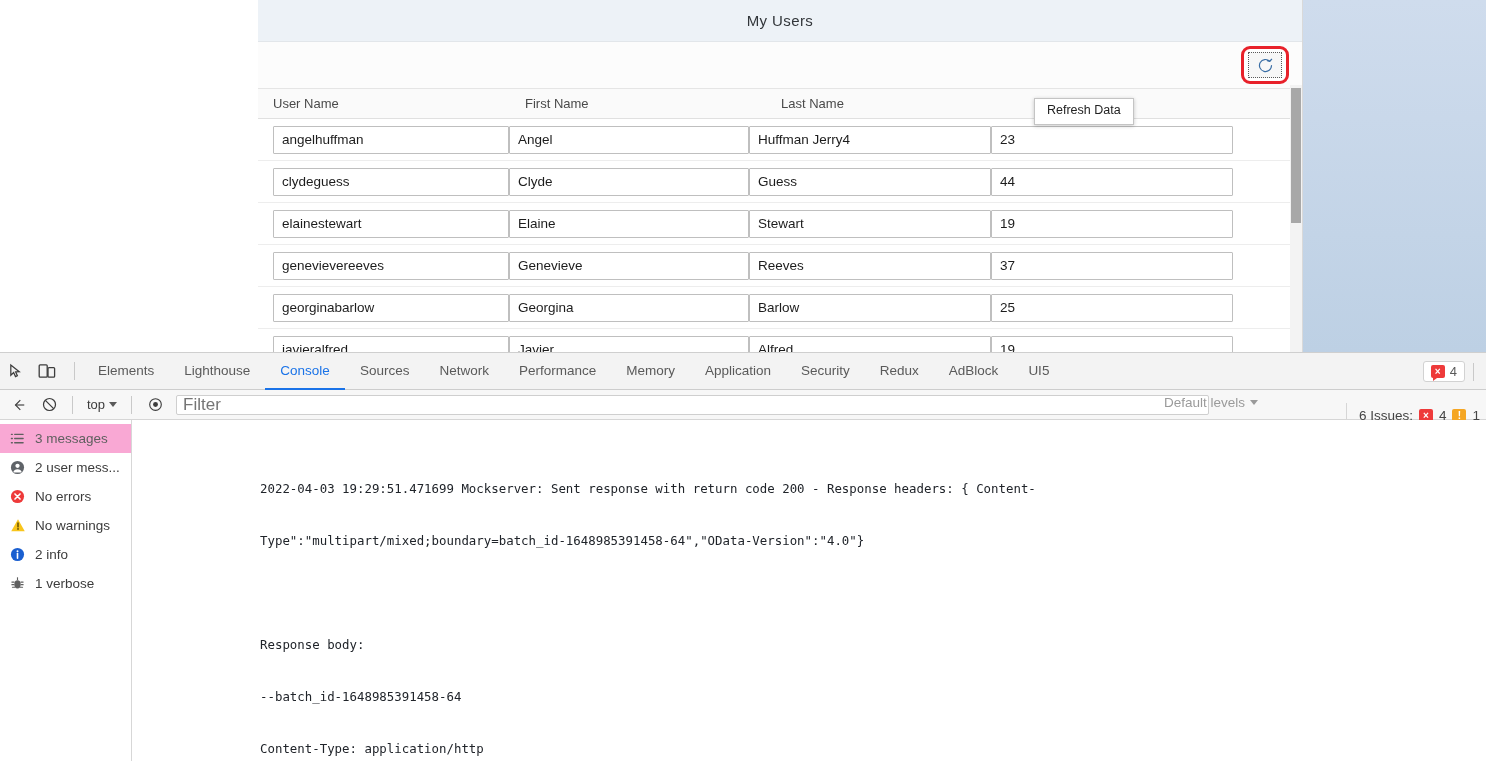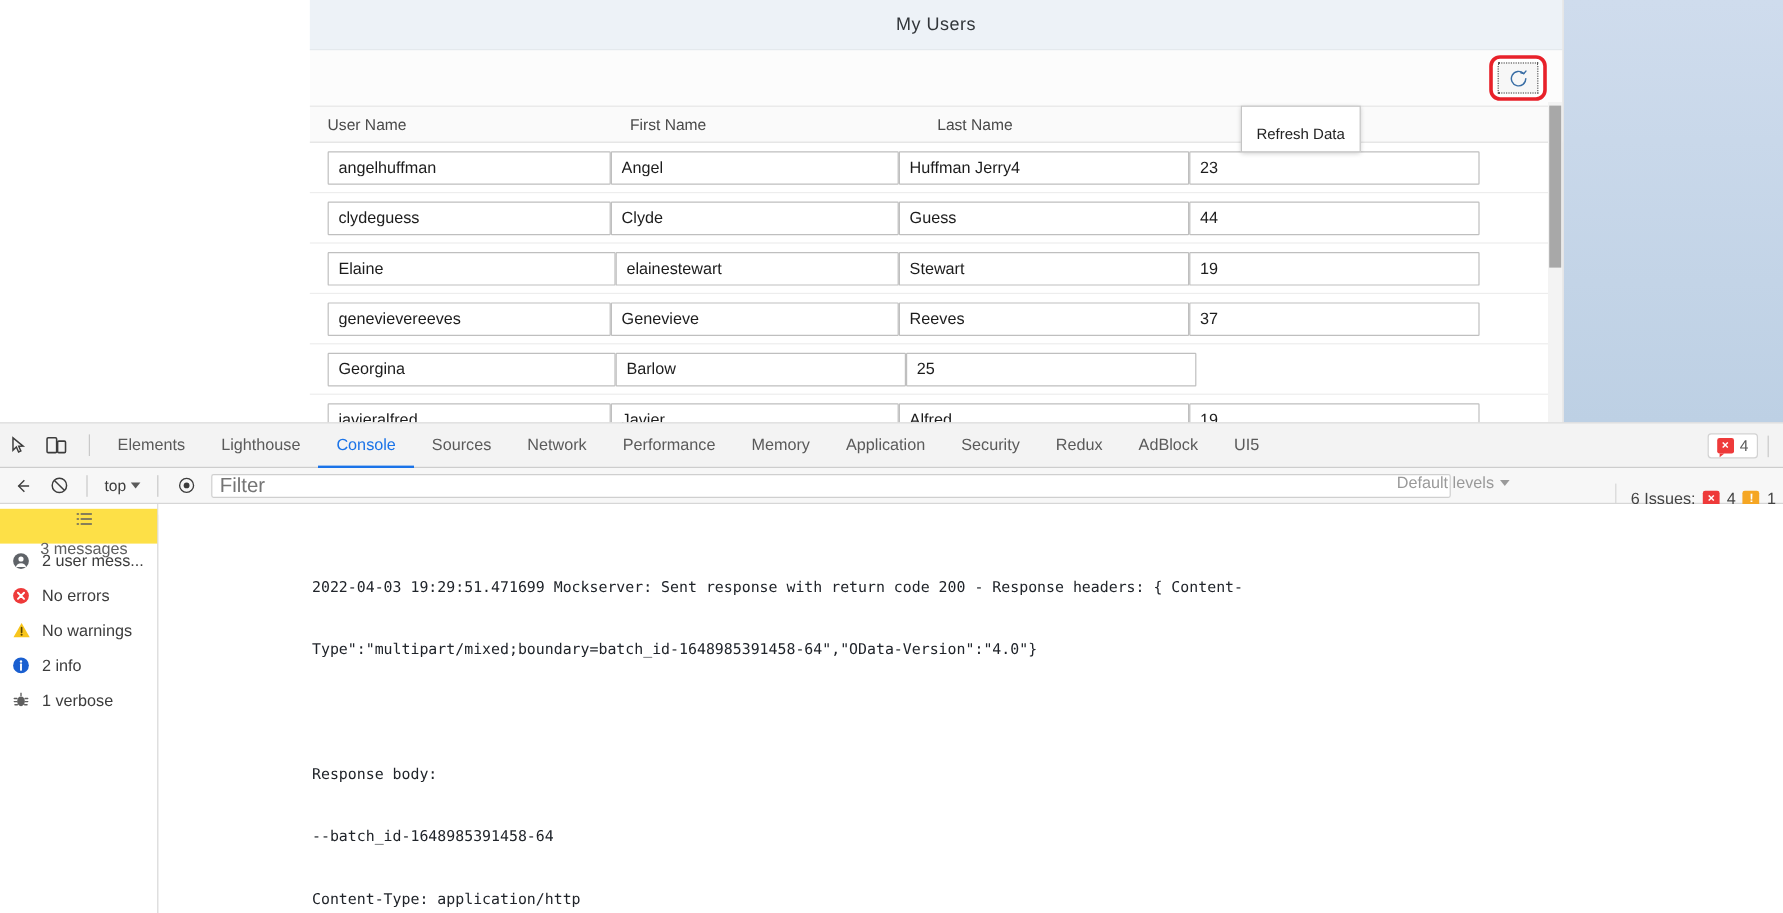--- a/index.html
+++ b/index.html
@@ -57,25 +57,25 @@
     width: 34px; height: 26px;
     border: 1px dotted #5a5a5a;
     background: #f7f7f7;
     display: flex; align-items: center; justify-content: center;
     cursor: pointer;
   }
   .refresh-btn svg { display: block; }
 
   .tooltip {
     position: absolute;
-    left: 1034px; top: 88px;
+    left: 1034px; top: 98px;
     background: #ffffff;
     border: 1px solid #c4c4c4;
     box-shadow: 0 1px 4px rgba(0,0,0,.22);
-    padding: 16px 12px 7px 12px;
+    padding: 4px 12px 7px 12px;
     font-size: 12.5px;
     color: #222;
     z-index: 40;
     white-space: nowrap;
   }
 
   
   .tbl-head {
     display: flex; height: 30px; align-items: center;
     background: #fafafa;
@@ -211,21 +211,21 @@
   .console-area { display: flex; height: 342px; }
   .sidebar {
     width: 132px; background: #ffffff; border-right: 1px solid #d7d7d7;
     padding-top: 4px; flex: 0 0 132px;
   }
   .side-item {
     display: flex; align-items: center; gap: 9px;
     height: 29px; padding-left: 9px; font-size: 13.5px; color: #3c3c3c;
     cursor: pointer;
   }
-  .side-item.selected { background: #fde047; color: #5f5f5f; flex-direction: column; }
+  .side-item.selected { background: #f9a8d4; color: #5f5f5f; }
   .side-ico { width: 17px; height: 17px; display: flex; align-items: center; justify-content: center; flex: 0 0 17px; }
 
   .console-log {
     flex: 1; position: relative; overflow: hidden;
     font-family: "DejaVu Sans Mono", monospace;
     font-size: 12.4px; line-height: 17.3px; color: #20242a;
     padding: 0 0 0 0;
   }
   .log-entry {
     position: relative;
@@ -299,26 +299,26 @@
           </div>
           <div class="cell">
             <input class="in-3" value="Guess" style="">
           </div>
           <div class="cell">
             <input class="in-4" value="44" style="">
           </div>
         </div>
         <div class="tbl-row">
           <div class="cell">
+            <input class="in-1" value="elainestewart" style="">
+          </div>
+          <div class="cell">
             <input class="in-2" value="Elaine" style="">
           </div>
           <div class="cell">
-            <input class="in-1" value="elainestewart" style="">
-          </div>
-          <div class="cell">
             <input class="in-3" value="Stewart" style="">
           </div>
           <div class="cell">
             <input class="in-4" value="19" style="">
           </div>
         </div>
         <div class="tbl-row">
           <div class="cell">
             <input class="in-1" value="genevievereeves" style="">
           </div>
@@ -326,20 +326,23 @@
             <input class="in-2" value="Genevieve" style="">
           </div>
           <div class="cell">
             <input class="in-3" value="Reeves" style="">
           </div>
           <div class="cell">
             <input class="in-4" value="37" style="">
           </div>
         </div>
         <div class="tbl-row">
+          <div class="cell">
+            <input class="in-1" value="georginabarlow" style="">
+          </div>
           <div class="cell">
             <input class="in-2" value="Georgina" style="">
           </div>
           <div class="cell">
             <input class="in-3" value="Barlow" style="">
           </div>
           <div class="cell">
             <input class="in-4" value="25" style="">
           </div>
         </div>

